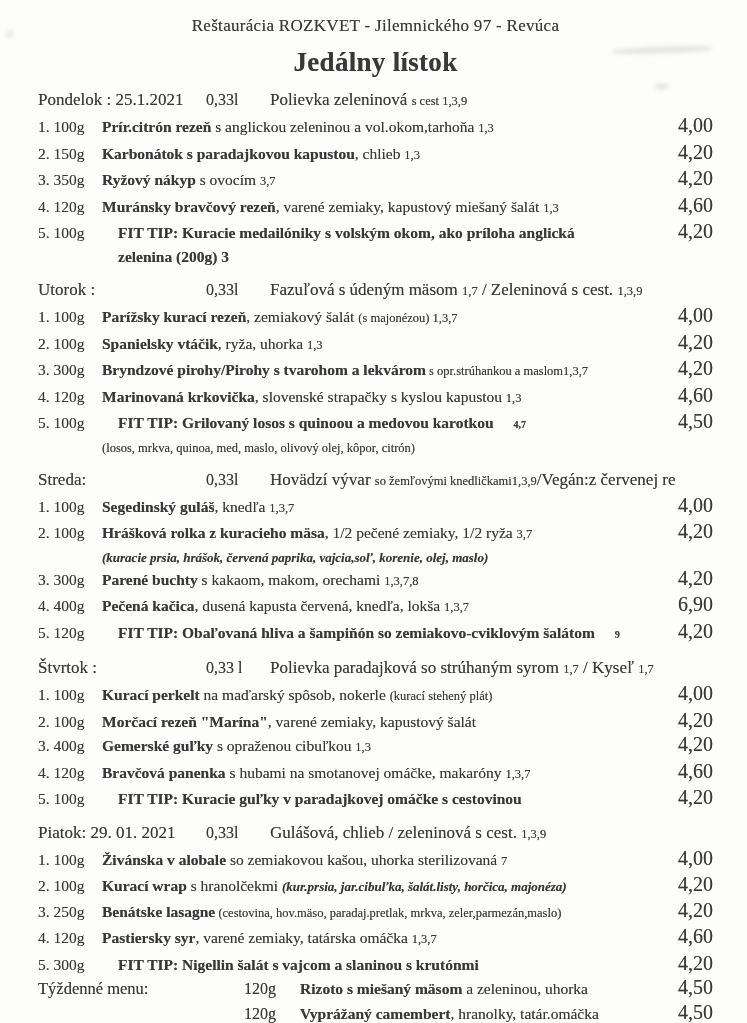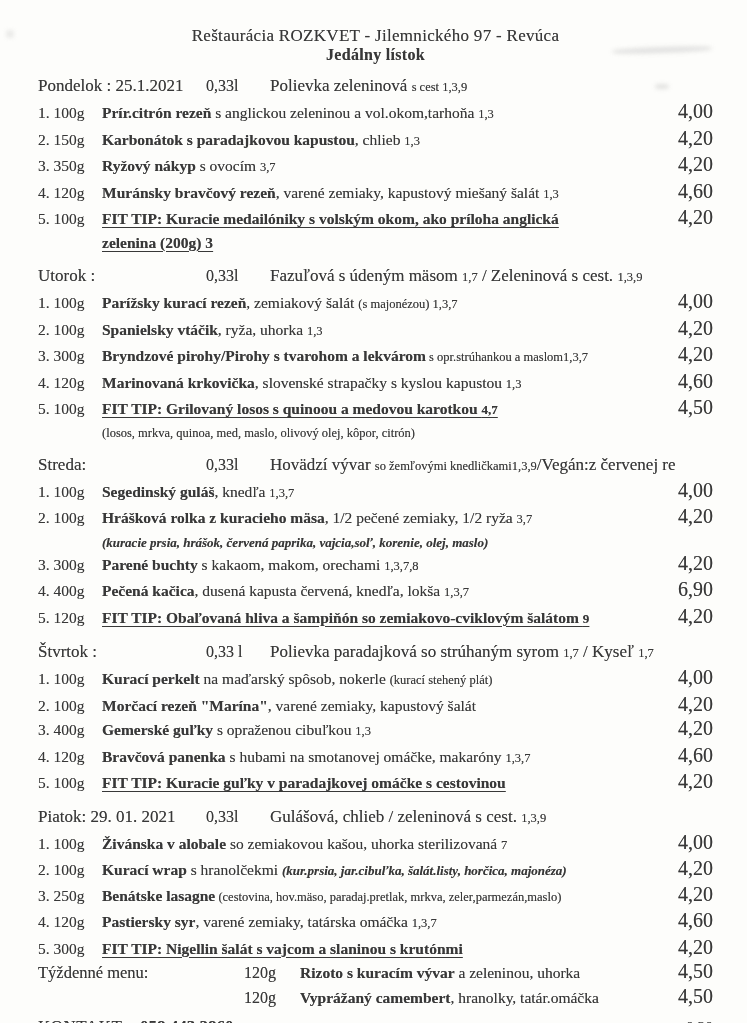--- a/index.html
+++ b/index.html
@@ -3,41 +3,41 @@
 <meta charset="utf-8">
 <style>
   html,body{margin:0;padding:0;}
   body{
     width:747px;height:1023px;overflow:hidden;
     background:#fdfdfb;
     font-family:"Liberation Serif","DejaVu Serif",serif;
     color:#383838;
     -webkit-font-smoothing:antialiased;
   }
-  .page{position:relative;width:747px;height:1023px;padding:24px 34px 0 38px;box-sizing:border-box;
+  .page{position:relative;width:747px;height:1023px;padding:14px 34px 0 38px;box-sizing:border-box;
     text-shadow:0 0 .5px rgba(60,60,60,.55);}
   .center{text-align:center;}
   .rest-line{font-size:17px;letter-spacing:.3px;margin-top:2px;}
-  .title{font-size:16px;font-weight:700;margin-top:0;letter-spacing:.3px;}
+  .title{font-size:27px;font-weight:700;margin-top:11px;letter-spacing:.3px;}
   .row{display:flex;align-items:baseline;line-height:23.5px;white-space:nowrap;overflow:hidden;}
   .day{margin-top:9px;}
   .day-header{line-height:26px;}
   .day-label{flex:0 0 168px;font-weight:400;font-size:17px;}
   .vol{flex:0 0 64px;font-size:16px;}
   .soup-line{flex:1 1 auto;min-width:0;overflow:hidden;}
   .num{flex:0 0 64px;font-size:15.5px;}
   .content{flex:1 1 auto;min-width:0;overflow:hidden;font-size:15.5px;}
   .price{flex:0 0 44px;text-align:right;font-size:20px;}
   .sg.n{font-size:15.5px;}
   .sg.b{font-weight:700;font-size:15.5px;}
   .sg.a{font-size:12.5px;}
   .sg.sm{font-size:12.5px;}
   .sg.i{font-style:italic;font-size:13px;font-weight:bold;}
-  .sg.u{font-weight:700;font-size:15.5px;text-decoration:underline;text-decoration-thickness:1.4px;text-underline-offset:3px;}
-  .sg.u.a{font-size:13px;}
+  .sg.u{font-weight:700;font-size:15.5px;text-decoration-thickness:1.4px;text-underline-offset:3px;margin-left:16px;}
+  .sg.u.a{font-size:10px;}
   .sg.soup{font-size:17px;}
   .subrow{padding-left:64px;line-height:19px;white-space:nowrap;overflow:hidden;}
   .weekly{}
   .weekly .day-label{font-size:16.5px;}
   .weekly .w{flex:0 0 56px;font-size:16px;margin-left:38px;}
   .footer-contact{display:flex;align-items:baseline;margin-top:6px;line-height:24px;}
   .kontakt{font-size:17px;letter-spacing:.5px;}
   .phone{font-weight:700;font-size:17px;margin-left:8px;}
   .donaska{font-style:italic;font-size:13.5px;margin-left:auto;margin-right:96px;}
   .dprice{font-size:15.5px;}
@@ -224,21 +224,21 @@
           <span class="content"><span class="sg u">FIT TIP: Nigellin šalát s vajcom a slaninou s krutónmi</span></span>
           <span class="price">4,20</span>
         </div>
       </section>
     </div>
 
   <div class="weekly" id="weekly">
       <div class="row">
         <span class="day-label">Týždenné menu:</span>
         <span class="w">120g</span>
-        <span class="content"><span class="sg b">Rizoto s kuracím vývar</span><span class="sg n"> a zeleninou, uhorka</span></span>
+        <span class="content"><span class="sg b">Rizoto s miešaný mäsom</span><span class="sg n"> a zeleninou, uhorka</span></span>
         <span class="price">4,50</span>
       </div>
       <div class="row">
         <span class="day-label"></span>
         <span class="w">120g</span>
         <span class="content"><span class="sg b">Vyprážaný camembert</span><span class="sg n">, hranolky, tatár.omáčka</span></span>
         <span class="price">4,50</span>
       </div>
     </div>
 

